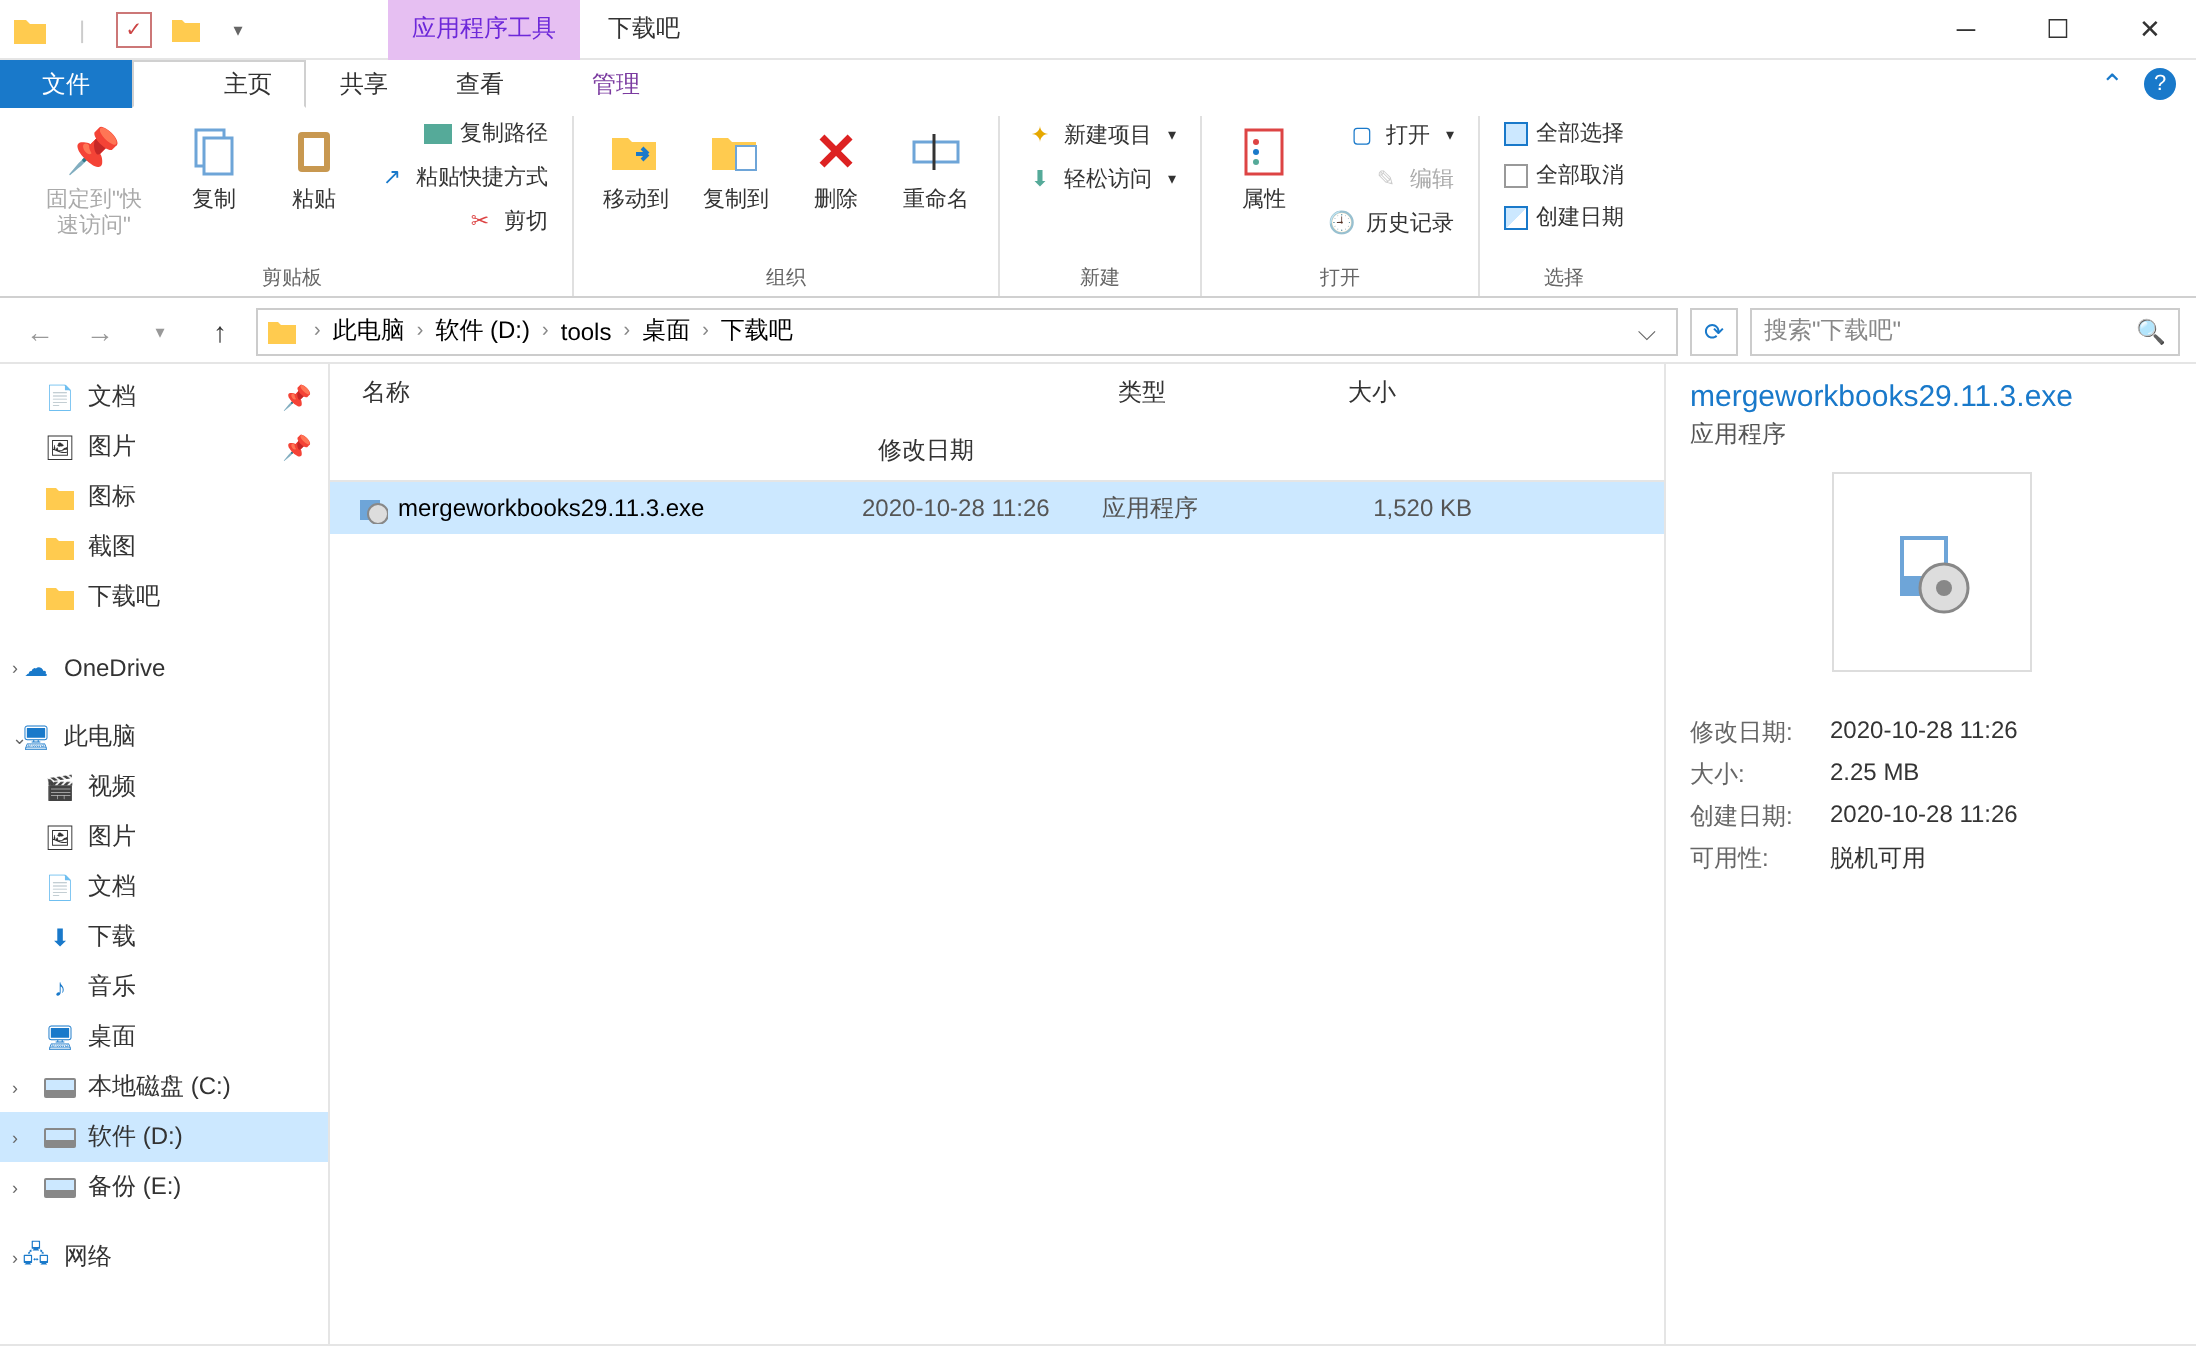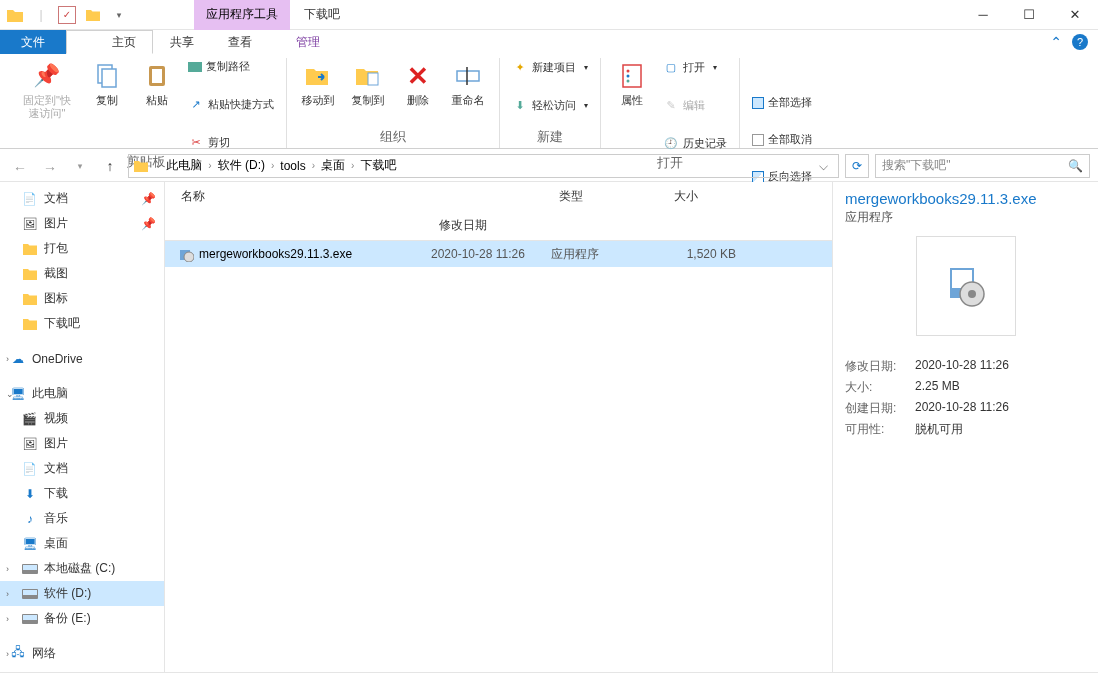--- a/index.html
+++ b/index.html
@@ -1,44 +1,44 @@
 <!DOCTYPE html>
 <html><head>
 <meta charset="utf-8">
 <style>
 * { margin: 0; padding: 0; box-sizing: border-box; font-family: "Microsoft YaHei", "Segoe UI", sans-serif; }
 body { width: 1098px; height: 674px; background: #fff; font-size: 12px; overflow: hidden; position: relative; }
 
 .titlebar { height: 30px; display: flex; align-items: center; background: #fff; border-bottom: 1px solid #e5e5e5; }
 .titlebar .qat { display: flex; align-items: center; padding: 0 6px; gap: 8px; }
 .titlebar .qat-icon { width: 18px; height: 18px; display: flex; align-items: center; justify-content: center; }
-.titlebar .context-tab { background: #e6bff2; padding: 7px 12px; font-size: 12px; color: #000000; }
+.titlebar .context-tab { background: #e6bff2; padding: 7px 12px; font-size: 12px; color: #6d28d9; }
 .titlebar .title { padding: 4px 14px; font-size: 12px; color: #333; }
 .titlebar .spacer { flex: 1; }
 .titlebar .win-controls { display: flex; }
 .titlebar .win-btn { width: 46px; height: 30px; display: flex; align-items: center; justify-content: center; font-size: 13px; color: #333; }
 
 .tabbar { height: 24px; display: flex; align-items: stretch; background: #fff; }
 .tab { padding: 0 16px; display: flex; align-items: center; font-size: 12px; color: #333; border: 1px solid transparent; text-align: center; }
 .tab.file { background: #1979ca; color: #fff; padding: 0 20px; }
 .tab.active { border: 1px solid #d0d0d0; border-bottom: 1px solid #fff; padding-left: 45px; }
 .tab.manage { color: #7b3ba0; }
 .help-bar { margin-left: auto; display: flex; align-items: center; gap: 10px; padding-right: 10px; }
 .help-icon { width: 16px; height: 16px; border-radius: 50%; background: #1979ca; color: #fff; display: flex; align-items: center; justify-content: center; font-size: 11px; }
 
 .ribbon { height: 95px; background: #fff; border-bottom: 1px solid #d0d0d0; display: flex; padding: 4px 6px 0; }
 .ribbon-group { display: flex; flex-direction: column; align-items: center; padding: 0 8px; border-right: 1px solid #e0e0e0; }
-.ribbon-group:last-child { border-right: none; margin-top: 36px; }
+.ribbon-group:last-child { border-right: none; }
 .ribbon-group-content { flex: 1; display: flex; align-items: flex-start; gap: 4px; }
-.ribbon-group-label { font-size: 13px; color: #666; padding: 2px 0; }
+.ribbon-group-label { font-size: 10px; color: #666; padding: 2px 0; }
 .ribbon-big-btn { display: flex; flex-direction: column; align-items: center; padding: 2px 6px; gap: 2px; min-width: 46px; }
 .ribbon-big-btn .icon { width: 32px; height: 32px; display: flex; align-items: center; justify-content: center; }
 .ribbon-big-btn .label { font-size: 11px; color: #333; text-align: center; line-height: 1.2; }
 .ribbon-big-btn.disabled .label { color: #aaa; }
-.ribbon-small-col { display: flex; flex-direction: column; gap: 20px; }
+.ribbon-small-col { display: flex; flex-direction: column; gap: 4px; align-items: flex-end; }
 .ribbon-small-btn { display: flex; align-items: center; gap: 4px; padding: 1px 4px; font-size: 11px; color: #333; }
 .ribbon-small-btn .icon { width: 16px; height: 16px; display: flex; align-items: center; justify-content: center; }
 .ribbon-small-btn.disabled { color: #aaa; }
 
 .navbar { height: 33px; display: flex; align-items: center; background: #fff; border-top: 1px solid #fff; border-bottom: 1px solid #e5e5e5; padding: 0 8px; gap: 6px; }
 .nav-btn { width: 24px; height: 24px; display: flex; align-items: center; justify-content: center; color: #999; font-size: 14px; }
 .nav-btn.enabled { color: #333; }
 .breadcrumb { flex: 1; display: flex; align-items: center; border: 1px solid #ccc; height: 24px; padding: 0 4px; }
 .bc-icon { width: 16px; height: 16px; margin-right: 4px; display: flex; align-items: center; justify-content: center; }
 .bc-item { display: flex; align-items: center; padding: 0 2px; font-size: 12px; }
@@ -269,21 +269,21 @@
         <div class="ribbon-small-btn">
             <span class="icon" style="border:1px solid #1979ca;width:12px;height:12px;background:#cce8ff"></span>
             <span>全部选择</span>
           </div>
         <div class="ribbon-small-btn">
             <span class="icon" style="border:1px solid #999;width:12px;height:12px"></span>
             <span>全部取消</span>
           </div>
         <div class="ribbon-small-btn">
             <span class="icon" style="border:1px solid #1979ca;width:12px;height:12px;background:linear-gradient(135deg,#cce8ff 50%,#fff 50%)"></span>
-            <span>反向选择</span>
+            <span>创建日期</span>
           </div>
       </div>
     </div>
     <div class="ribbon-group-label">选择</div>
   </div>
 </div>
 
 <div class="navbar">
   <span class="nav-btn">←</span>
   <span class="nav-btn">→</span>
@@ -326,37 +326,29 @@
         <span class="icon">🖼</span>
         <span>图片</span>
         <span class="pin">📌</span>
       </div>
     <div class="tree-item">
         <span class="icon">
           <svg width="14" height="12" class="folder-svg">
             <path d="M0 1h5l1.5 1.5H14V12H0z"></path>
           </svg>
         </span>
-        <span>打包</span>
+        <span>图标</span>
       </div>
     <div class="tree-item">
         <span class="icon">
           <svg width="14" height="12" class="folder-svg">
             <path d="M0 1h5l1.5 1.5H14V12H0z"></path>
           </svg>
         </span>
         <span>截图</span>
-      </div>
-    <div class="tree-item">
-        <span class="icon">
-          <svg width="14" height="12" class="folder-svg">
-            <path d="M0 1h5l1.5 1.5H14V12H0z"></path>
-          </svg>
-        </span>
-        <span>图标</span>
       </div>
     <div class="tree-item">
         <span class="icon">
           <svg width="14" height="12" class="folder-svg">
             <path d="M0 1h5l1.5 1.5H14V12H0z"></path>
           </svg>
         </span>
         <span>下载吧</span>
       </div>
     <div class="tree-item spacer"></div>

